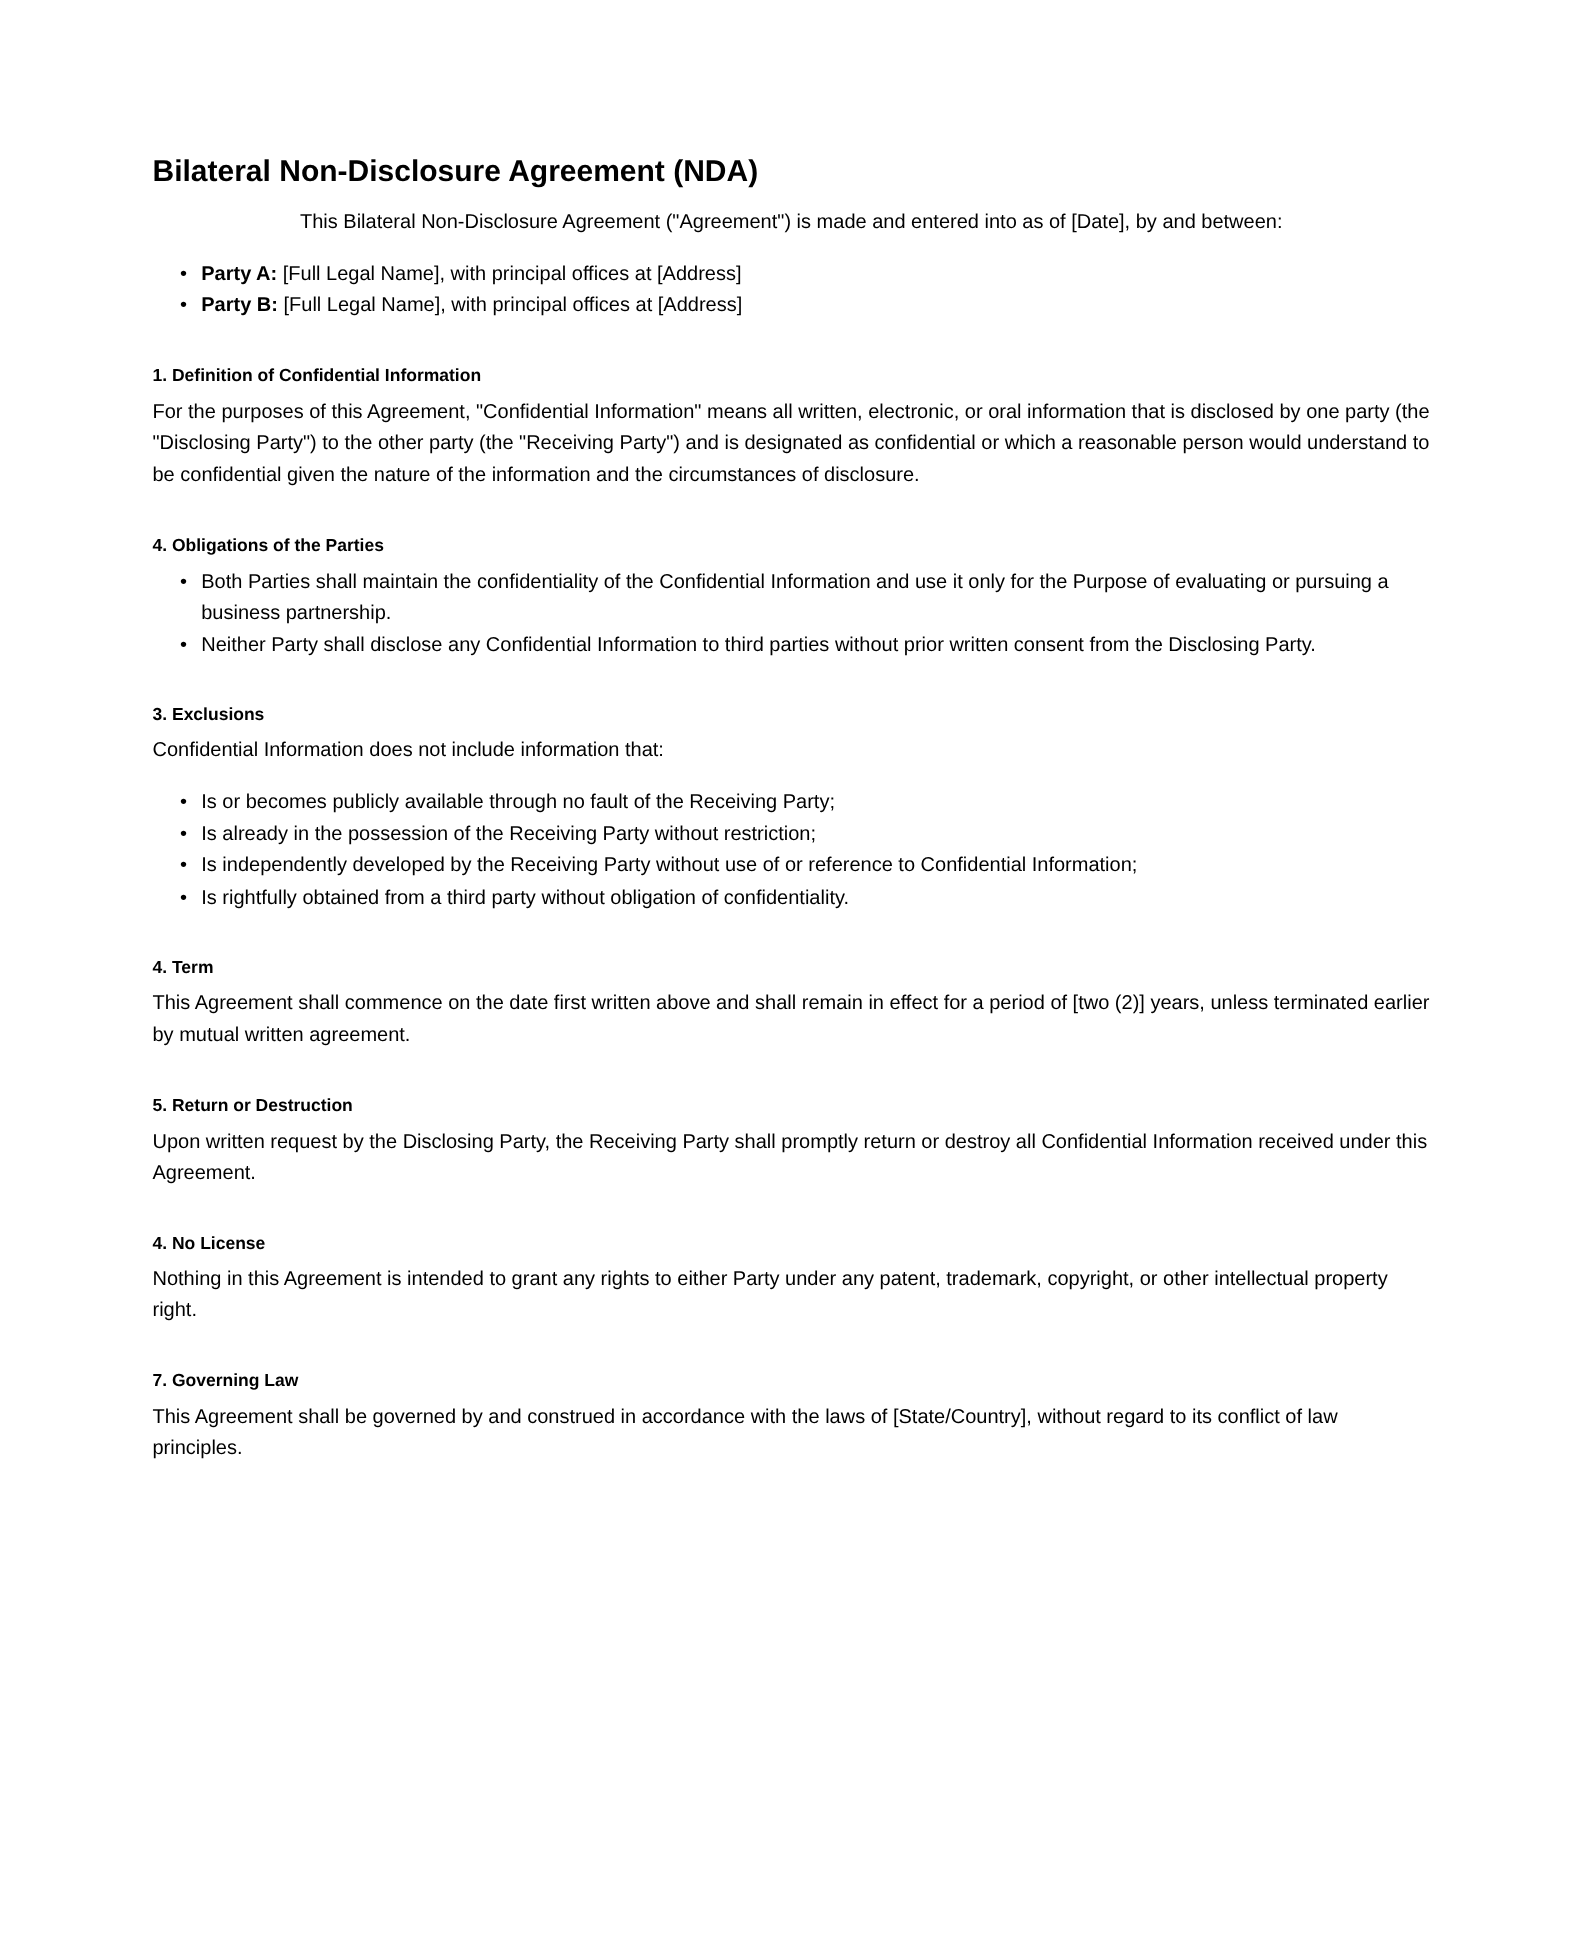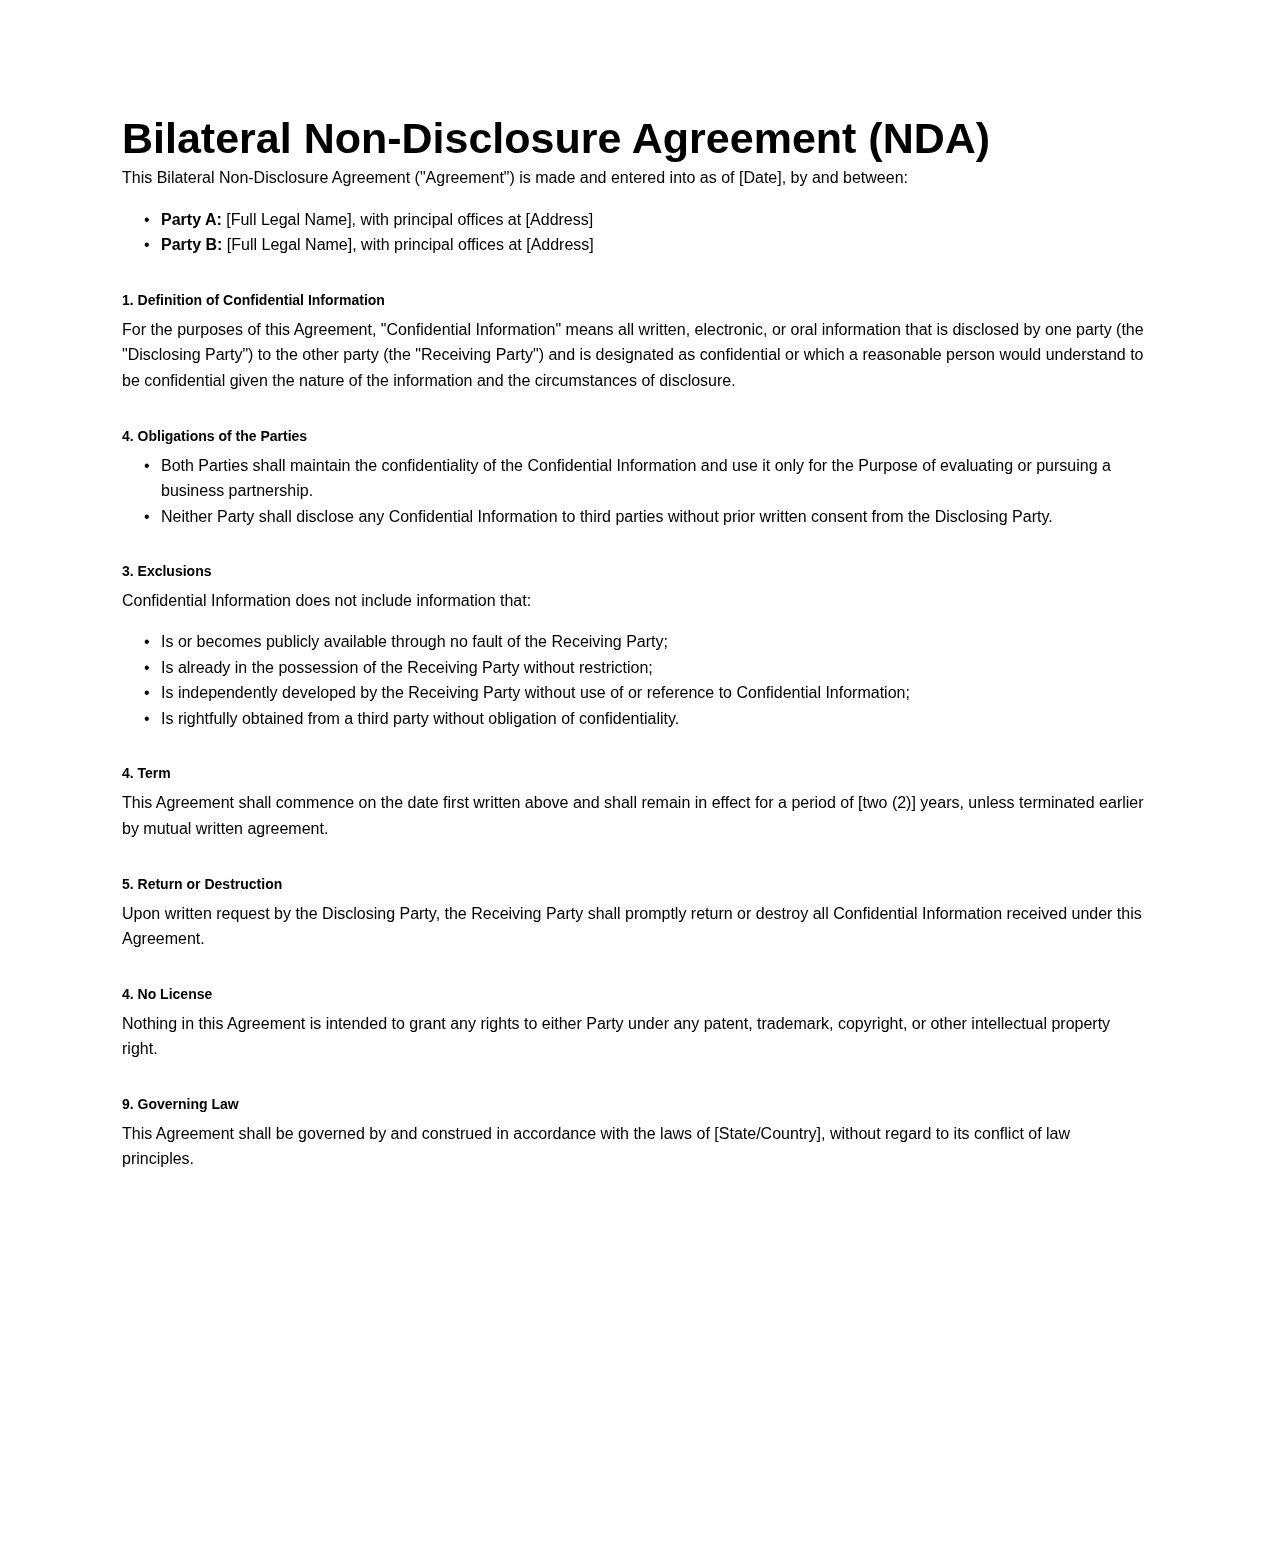--- a/index.html
+++ b/index.html
@@ -25,21 +25,21 @@
       position: absolute;
       left: 122px;
       top: 112px;
       width: 1022px;
       font-family: "Liberation Sans", sans-serif;
       font-size: 16px;
       line-height: 25.6px;
       color: #000000;
     }
     .doc h1 {
-      font-size: 43px;
+      font-size: 24px;
       line-height: 52px;
       font-weight: bold;
       margin: 0 0 1px 0;
     }
     .doc p {
       margin: 0 0 16px 0;
     }
     .doc ul {
       margin: 0 0 16px 0;
       padding-left: 39px;
@@ -55,20 +55,21 @@
       font-size: 16px;
     }
     .doc h2 {
       font-size: 14px;
       line-height: 26px;
       font-weight: bold;
       margin: 29px 0 4px 0;
     }
     .doc .intro {
       margin-bottom: 16px;
+      text-align: center;
     }
     .doc .lead-in {
       margin-bottom: 15px;
     }
     b { font-weight: bold; }
   </style>
 </head>
 <body>
 
 <div class="viewport">
@@ -139,19 +140,19 @@
       <h2>5. Return or Destruction</h2>
       <p>Upon written request by the Disclosing Party, the Receiving Party shall promptly return or destroy all Confidential Information received under this Agreement.</p>
     </section>
 
     <section>
       <h2>4. No License</h2>
       <p>Nothing in this Agreement is intended to grant any rights to either Party under any patent, trademark, copyright, or other intellectual property right.</p>
     </section>
 
     <section>
-      <h2>9. Governing Law</h2>
+      <h2>7. Governing Law</h2>
       <p>This Agreement shall be governed by and construed in accordance with the laws of [State/Country], without regard to its conflict of law principles.</p>
     </section>
 
 
   </div>
 </div>
 
 </body></html>

